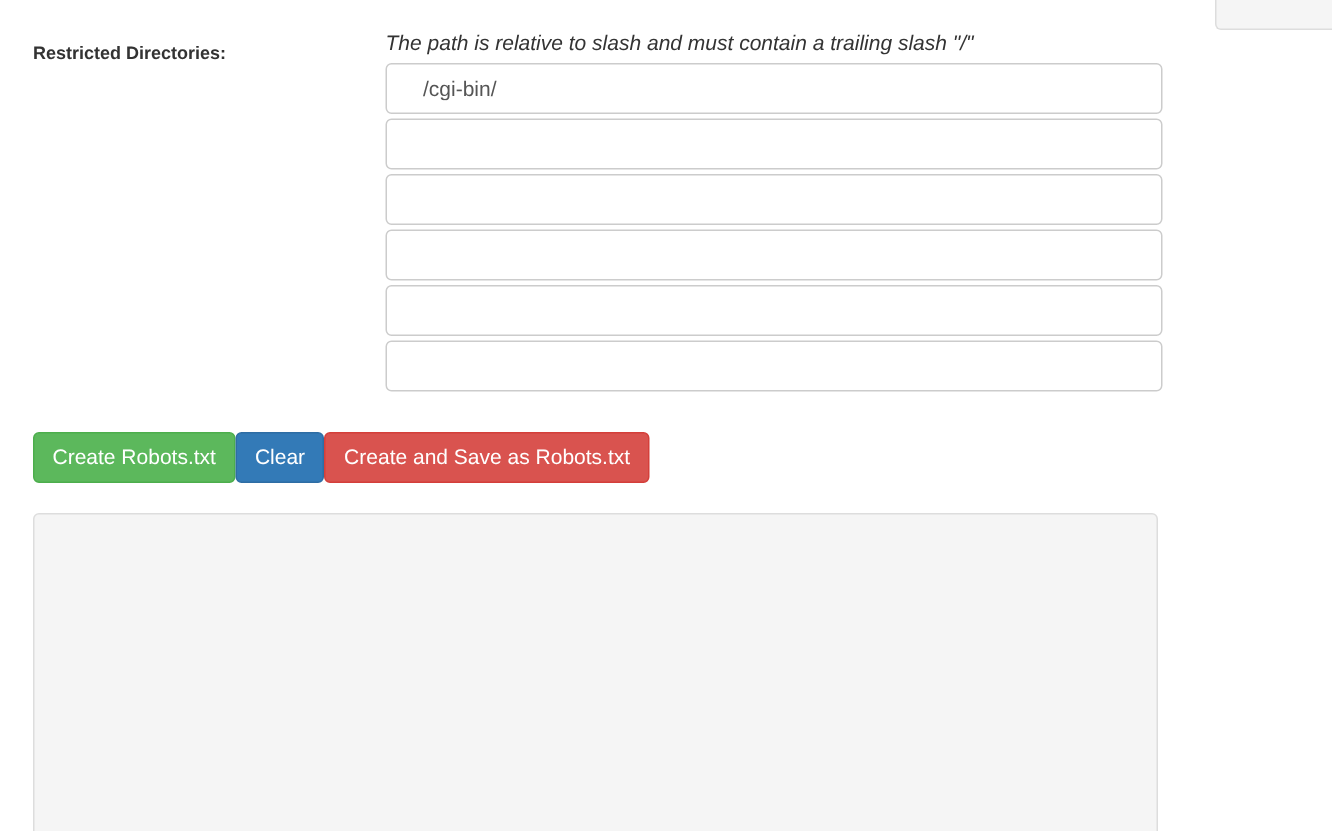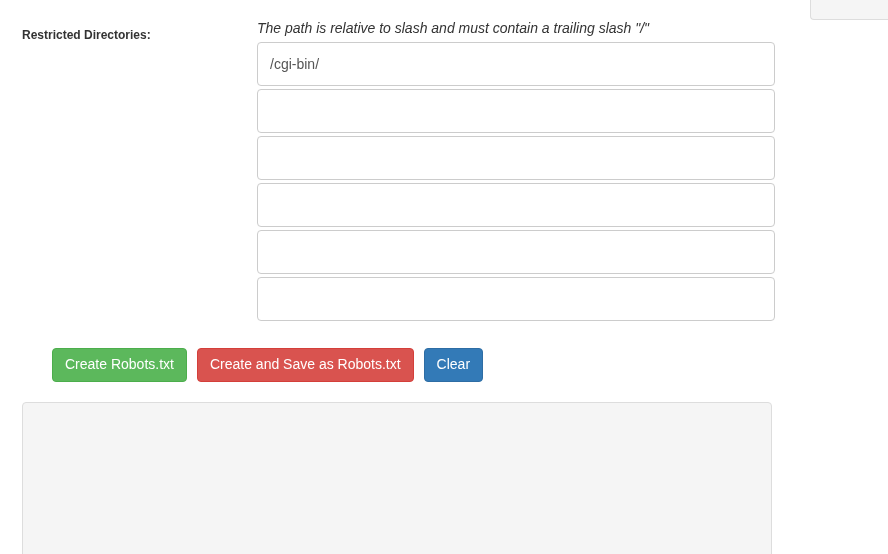--- a/index.html
+++ b/index.html
@@ -39,35 +39,34 @@
     }
     .hint {
       font-style: italic;
       font-size: 14px;
       color: #333;
       margin-bottom: 6px;
     }
     .form-control {
       display: block;
       width: 100%;
-      height: 44px;
-      padding: 6px 12px;
+      height: 34px;
+      padding: 6px 24px;
       font-size: 14px;
       line-height: 1.4285;
       color: #555;
       background: #fff;
       border: 1px solid #ccc;
       border-radius: 4px;
       margin-bottom: 3px;
     }
     .button-row {
       margin-top: 24px;
       display: flex;
-      gap: 10px;
-      margin-left: 30px;
+      gap: 0;
     }
     .btn {
       display: inline-block;
       padding: 6px 12px;
       font-size: 14px;
       font-weight: 400;
       line-height: 1.4285;
       text-align: center;
       border-radius: 4px;
       cursor: pointer;
@@ -126,22 +125,22 @@
       <input type="text" class="form-control" value="" style="">
       <input type="text" class="form-control" value="" style="">
       <input type="text" class="form-control" value="" style="">
       <input type="text" class="form-control" value="" style="">
       <input type="text" class="form-control" value="" style="">
     </div>
   </div>
 
   <div class="button-row">
     <button class="btn btn-success">Create Robots.txt</button>
+    <button class="btn btn-primary">Clear</button>
     <button class="btn btn-danger">Create and Save as Robots.txt</button>
-    <button class="btn btn-primary">Clear</button>
   </div>
 
   <div class="output-panel"></div>
 </div>
 
 <div class="annotation">
   
   
 </div>
 

